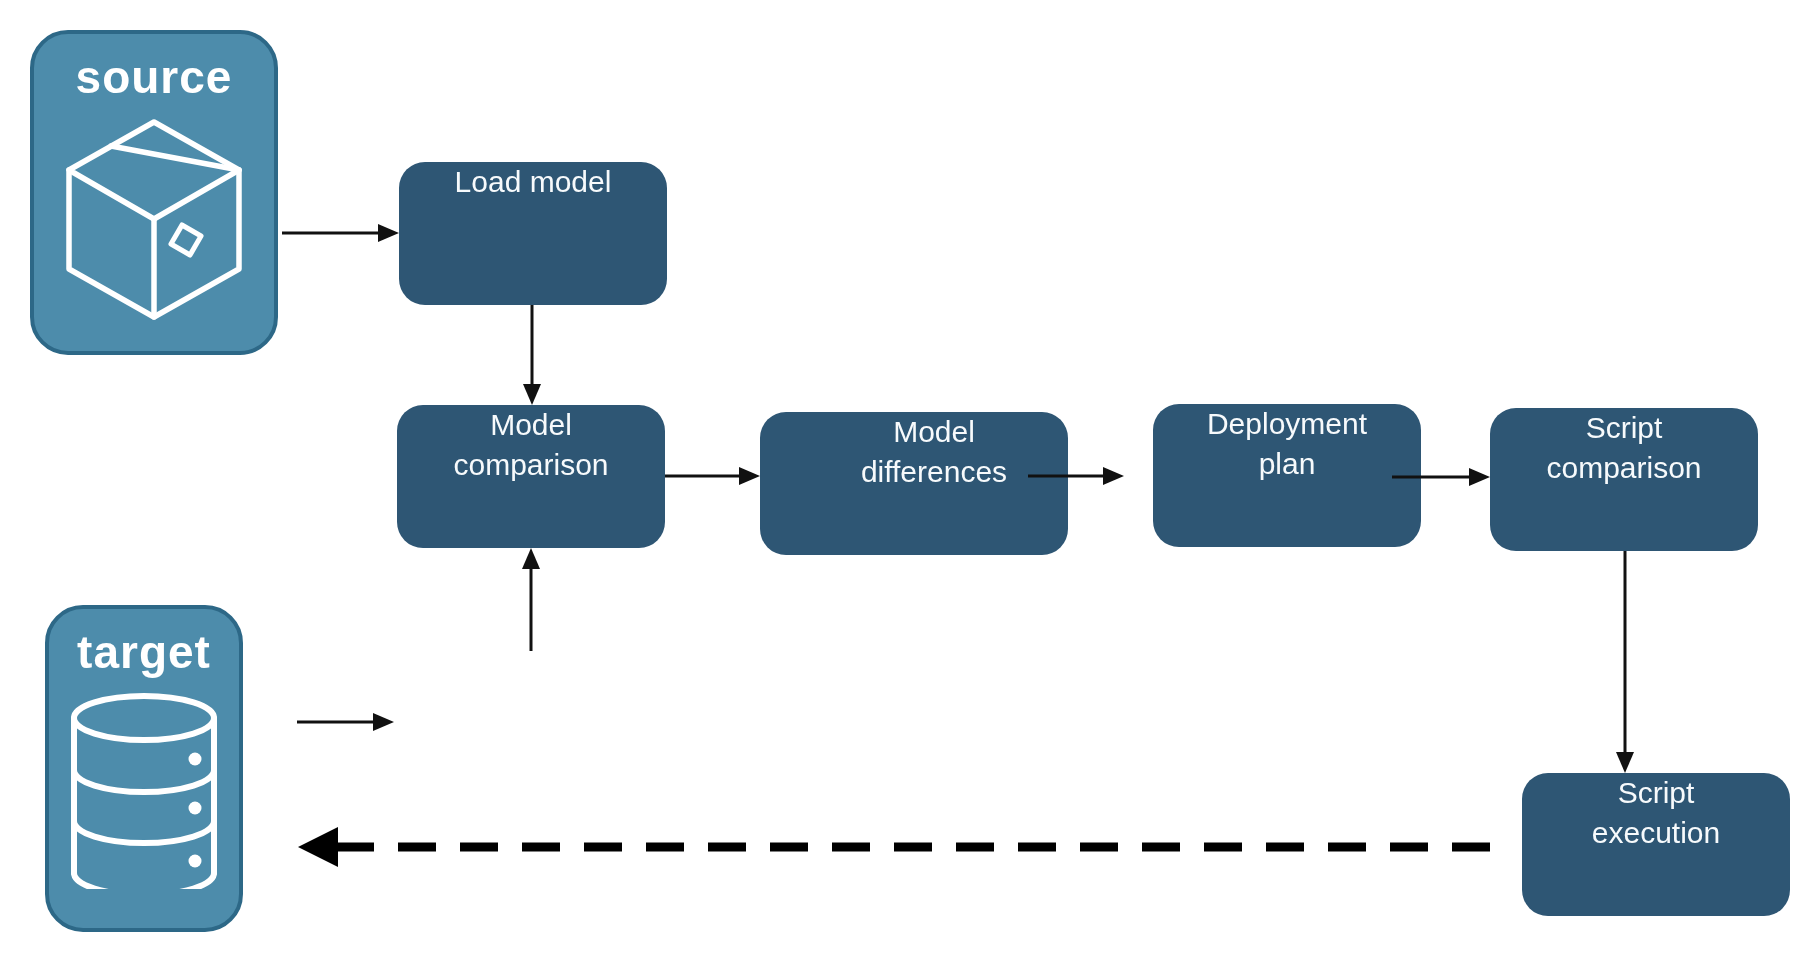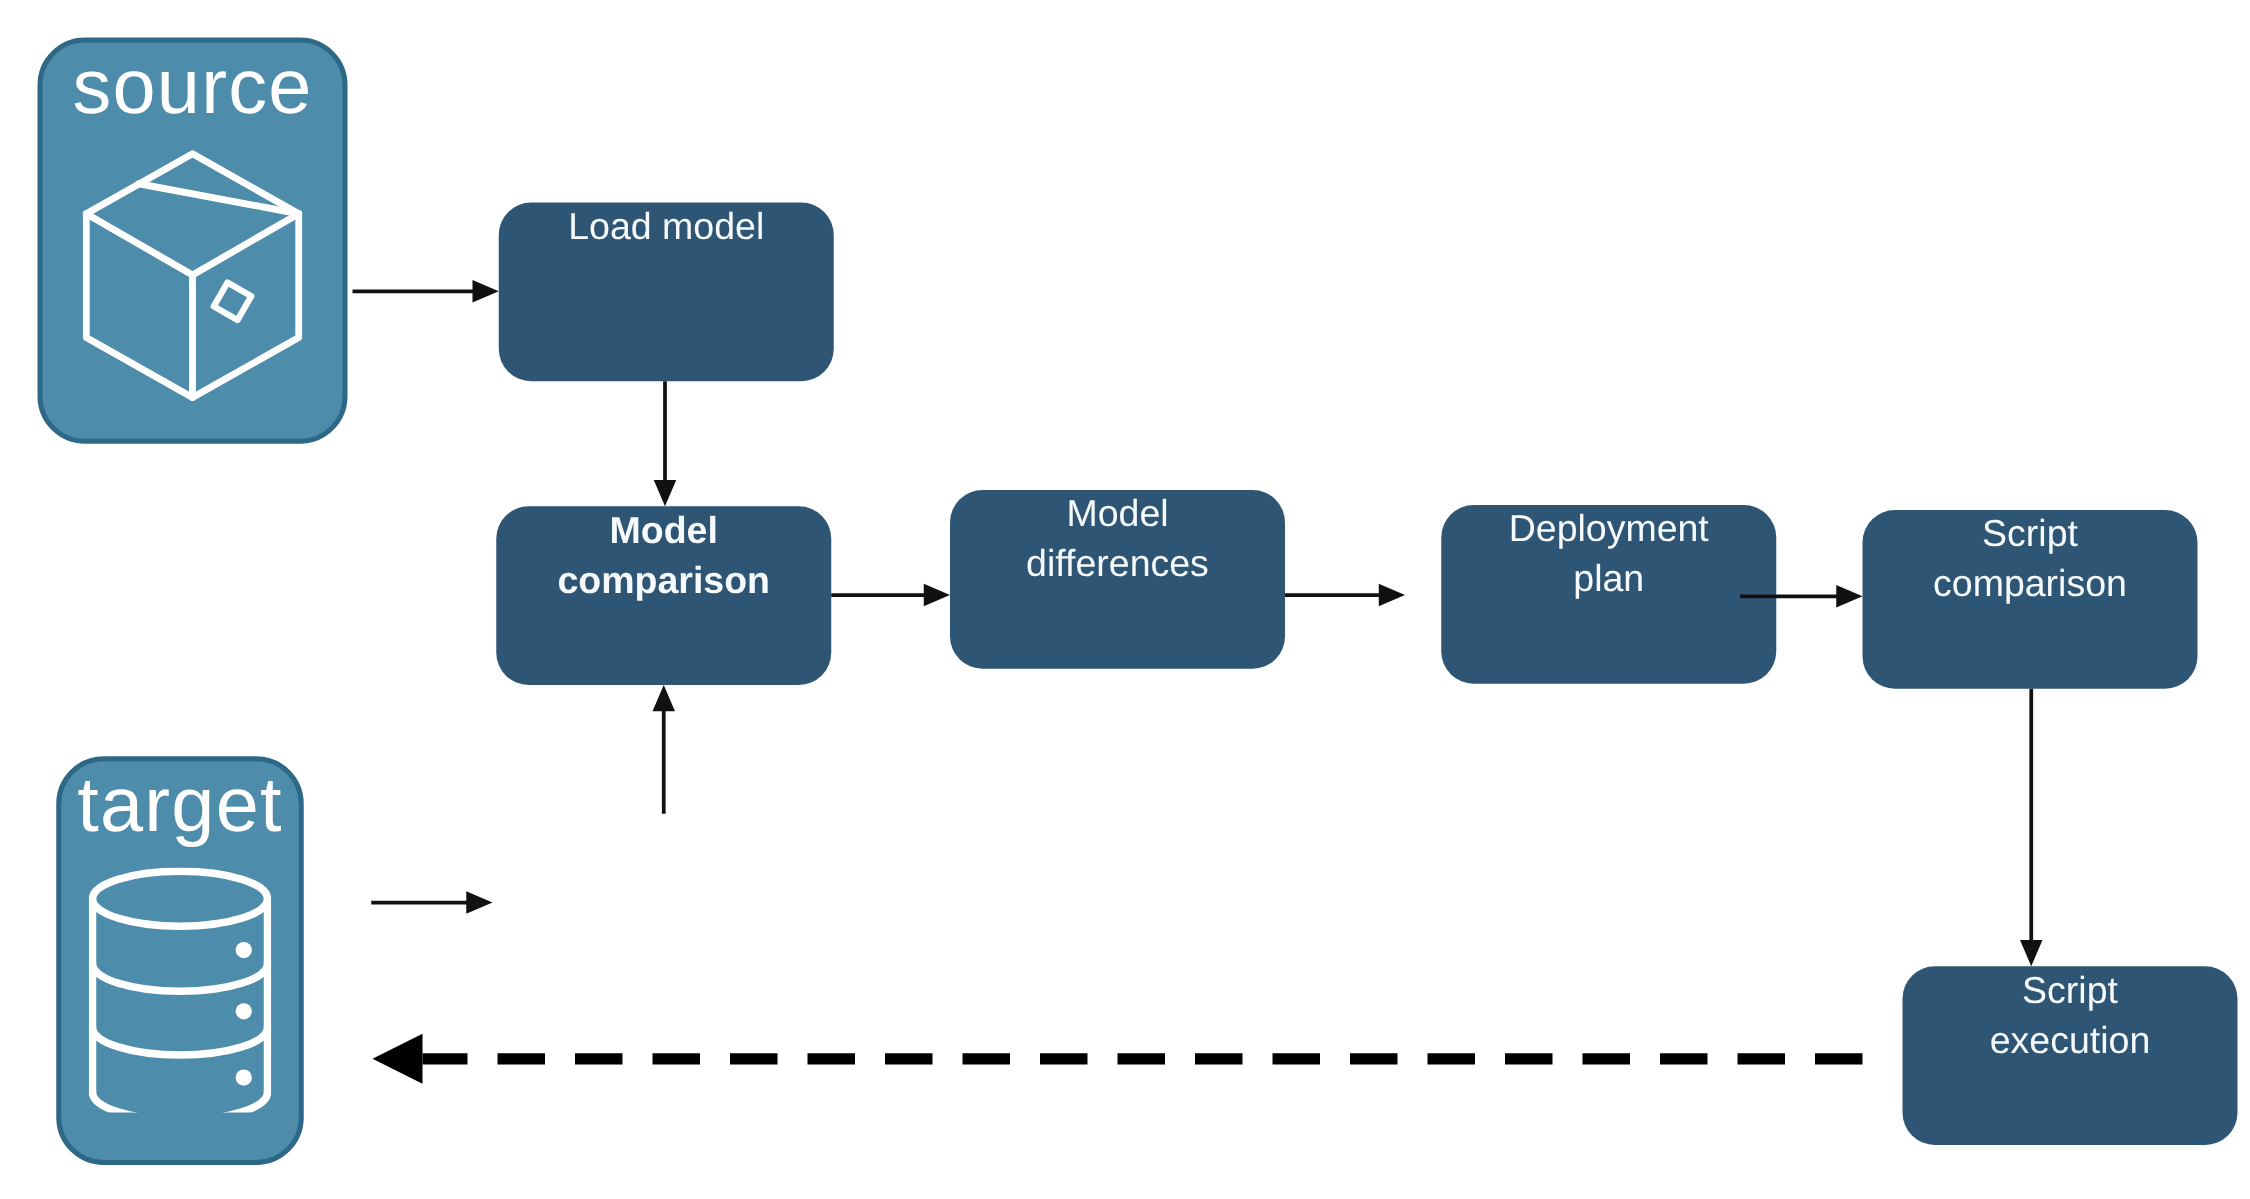--- a/index.html
+++ b/index.html
@@ -13,27 +13,27 @@
     border-radius:26px;display:flex;align-items:flex-start;justify-content:center;
     color:#F7FAFC;font-size:30px;text-align:center;
   }
   .node .lbl{max-width:200px;line-height:1.32;}
   
   .endpoint{
     position:absolute;background:#4D8CAB;border:4px solid #2D6887;
     border-radius:38px;display:flex;flex-direction:column;align-items:center;
     box-sizing:border-box;color:#ffffff;
   }
-  .endpoint .ep-label{font-size:62px;font-weight:normal;letter-spacing:1px;}
+  .endpoint .ep-label{font-size:46px;font-weight:bold;margin-top:16px;letter-spacing:1px;}
   .endpoint .ep-icon{margin-top:14px;}
   #ep-source{left:30px;top:30px;width:248px;height:325px;}
   #ep-target{left:45px;top:605px;width:198px;height:327px;}
   #node-load-model{left:399px;top:162px;}
-  #node-model-comparison{left:397px;top:405px;font-weight:bold;}
-  #node-model-differences{left:760px;top:392px;}
+  #node-model-comparison{left:397px;top:405px;}
+  #node-model-differences{left:760px;top:412px;padding-left:40px;}
   #node-deployment-plan{left:1124px;top:404px;margin-left:29px;}
   #node-script-generation{left:1490px;top:408px;}
   #node-reverse-engineer{left:394px;top:651px;}
   #node-script-execution{left:1522px;top:773px;}
   .edges{position:absolute;left:0;top:0;width:1800px;height:959px;pointer-events:none;}
   .edge{stroke:#111111;stroke-width:3;fill:none;}
   .edge-dashed{stroke:#000000;stroke-width:9;stroke-dasharray:38 24;fill:none;}
   .head{fill:#111111;stroke:none;}
   .head-big{fill:#000000;stroke:none;}
   .icon-stroke{stroke:#ffffff;fill:none;stroke-linejoin:round;stroke-linecap:round;}

